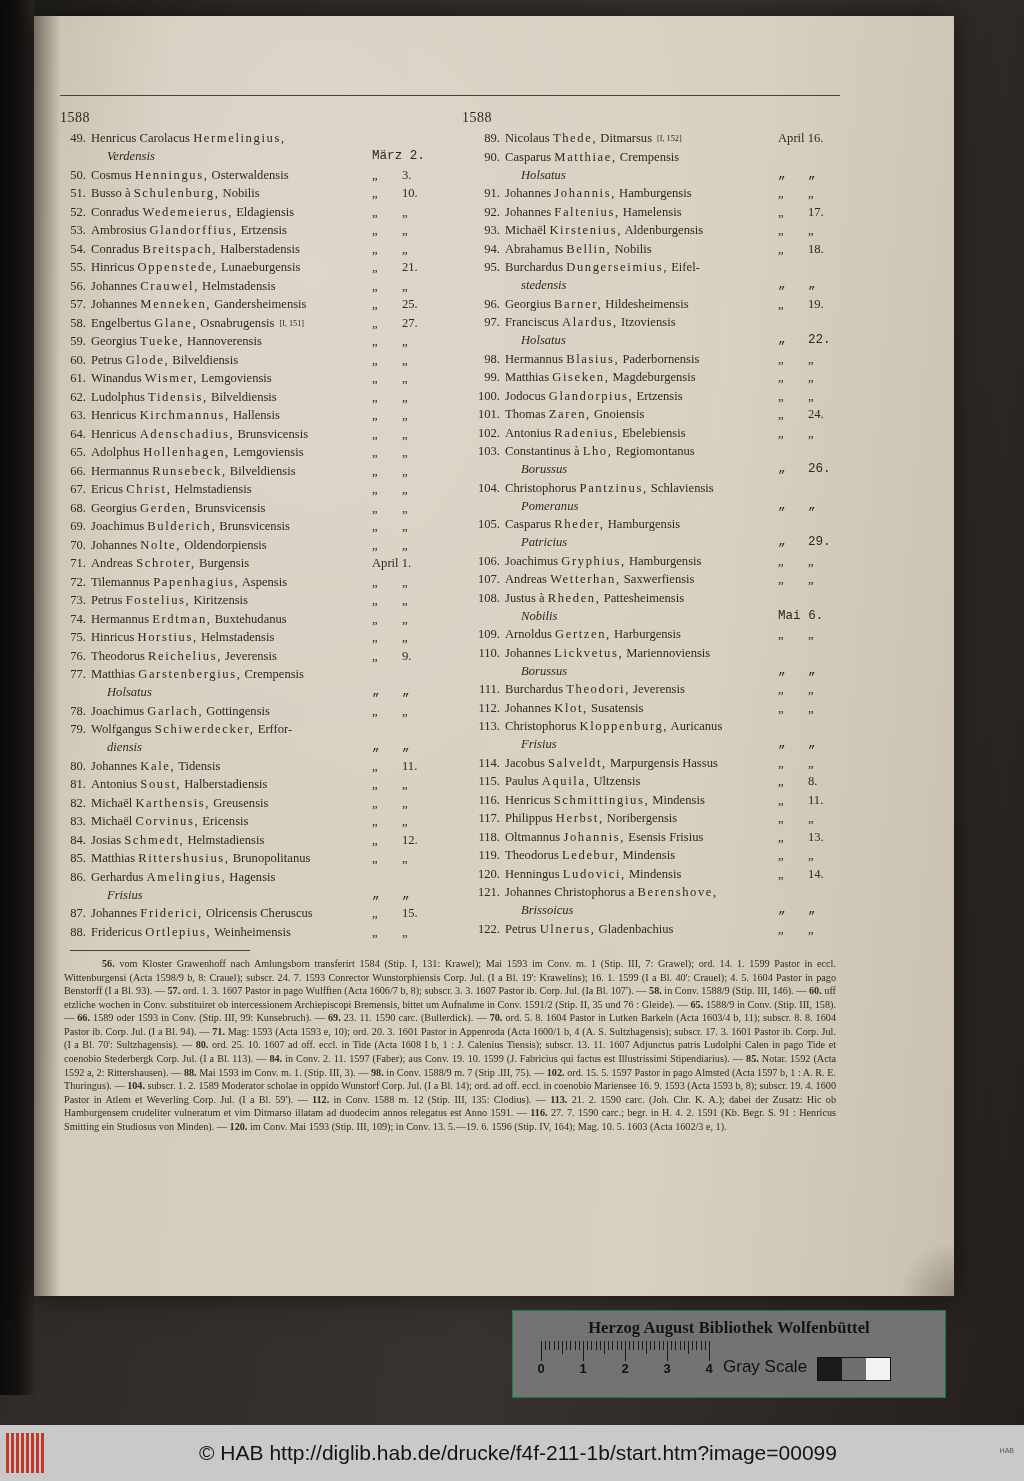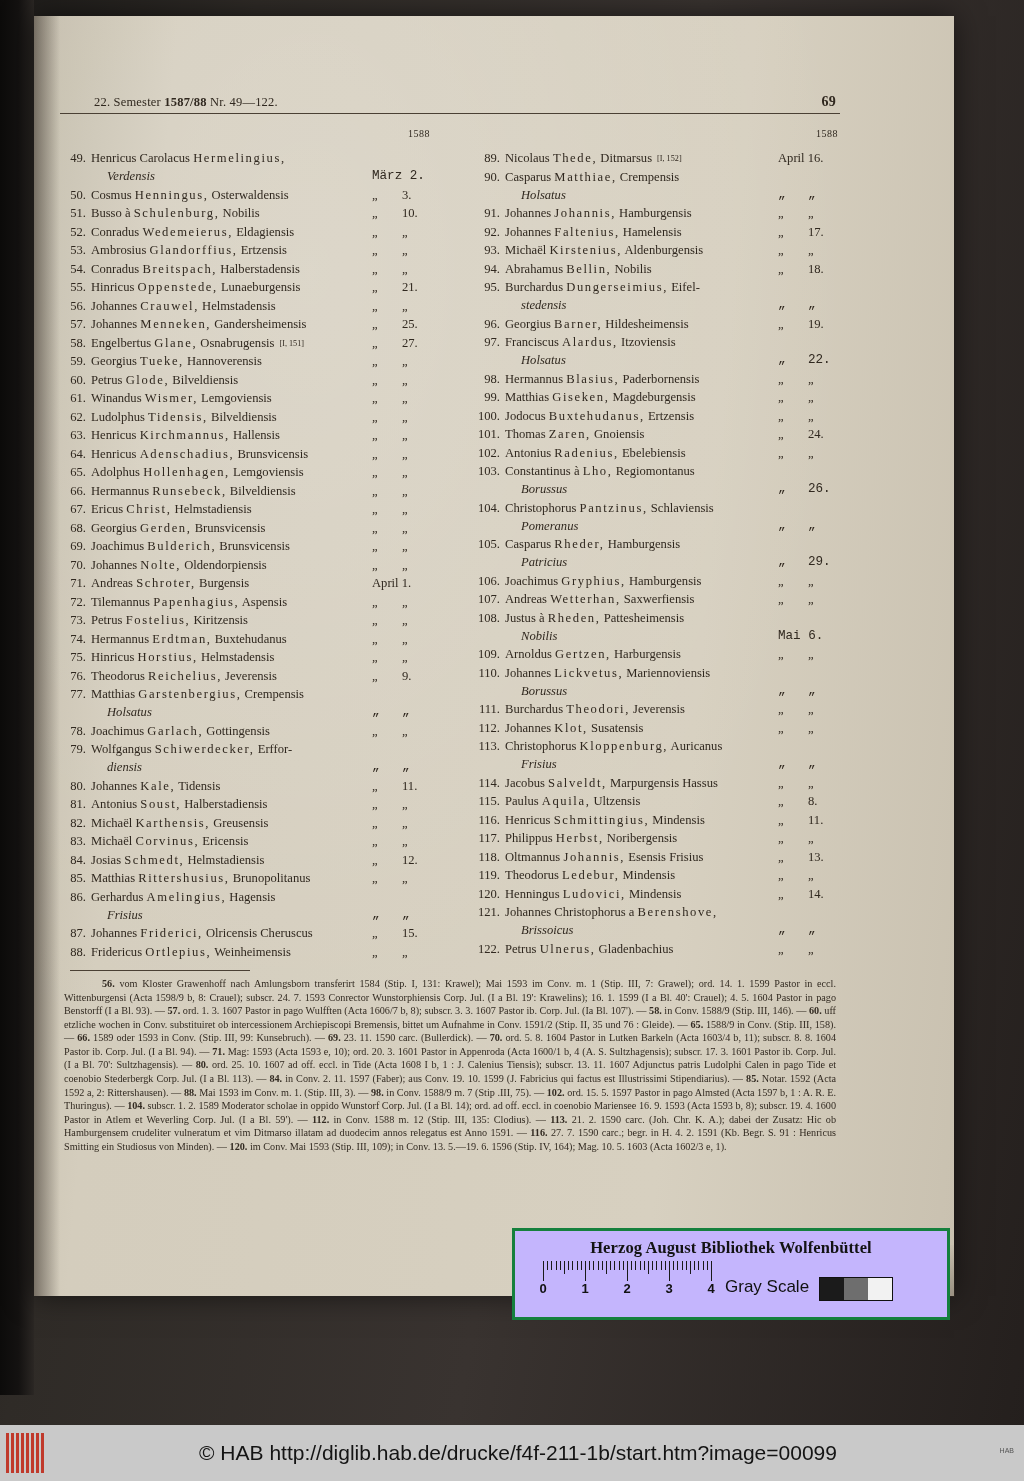--- a/index.html
+++ b/index.html
@@ -58,21 +58,21 @@
   .runhead .pageno{font-weight:bold;font-size:14px;}
   .rule{
     border:0;border-top:1.4px solid #4a4034;margin:1px 0 0 0;
     box-shadow:0 2px 0 -1px #6b6154;
   }
 
   
   .cols{display:flex;gap:24px;margin-top:14px;}
   .col{width:378px;}
   .yearline{
-    text-align:right;font-size:10px;padding-right:8px;margin-bottom:10px;
+    text-align:left;font-size:14px;padding-right:8px;margin-bottom:3px;
     letter-spacing:.5px;
   }
   .col.right .yearline{padding-right:2px;}
 
   .entry{
     display:flex;align-items:flex-start;
     font-size:12.6px;line-height:1.43;
     margin-bottom:.5px;
   }
   .num{width:26px;text-align:right;flex:none;padding-right:5px;white-space:nowrap;}
@@ -95,22 +95,22 @@
   }
   .notes{
     font-size:10.2px;line-height:1.33;text-align:justify;
     padding:0 4px 0 4px;color:#322a21;
   }
   .notes b{font-weight:bold;}
   .notes .ind{padding-left:38px;}
 
   
   #habcard{
-    position:absolute;left:512px;top:1228px;width:432px;height:86px;
-    background:#c4b5fd;border:3px solid #15803d;
+    position:absolute;left:512px;top:1310px;width:432px;height:86px;
+    background:#737373;border:1px solid #15803d;
   }
   #habtitle{
     text-align:center;font-family:"Liberation Serif",serif;font-weight:bold;
     font-size:16.5px;color:#131313;padding-top:7px;letter-spacing:.1px;
   }
   #habrow{display:flex;align-items:flex-start;padding:3px 0 0 14px;gap:10px;}
   .ruler{width:186px;}
   .ticks{height:20px;position:relative;}
   .ticks i{position:absolute;top:0;width:1px;background:#1a1a1a;}
   .rulnums{
@@ -145,28 +145,20 @@
 <body>
 
 <div id="backdrop"></div>
 
 <div id="page">
   <div id="gutter"></div>
   <div id="corner"></div>
 
   <div id="content">
 
-    <div class="runhead">
-      <div class="rh-title">
-        <span class="sem">22. Semester</span>
-        <span>1587/88</span>
-        <span class="sem">Nr. 49—122.</span>
-      </div>
-      <div class="pageno">69</div>
-    </div>
     <hr class="rule">
 
     <div class="cols">
 
       <div class="col left">
         <div class="yearline">1588</div>
         <div id="left-entries">
             <div class="entry tall">
               <div class="num">49.</div>
               <div class="body"><span>Henricus Carolacus </span><span class="sp">Hermelingius,</span><span></span><span class="cont">Verdensis</span></div>
@@ -423,21 +415,21 @@
               <div class="body"><span>Hermannus </span><span class="sp">Blasius,</span><span> Paderbornensis</span></div>
               <div class="date"><span class="d1">„</span>„</div>
             </div>
             <div class="entry">
               <div class="num">99.</div>
               <div class="body"><span>Matthias </span><span class="sp">Giseken,</span><span> Magdeburgensis</span></div>
               <div class="date"><span class="d1">„</span>„</div>
             </div>
             <div class="entry">
               <div class="num">100.</div>
-              <div class="body"><span>Jodocus </span><span class="sp">Buxtehudanus,</span><span> Ertzensis</span></div>
+              <div class="body"><span>Jodocus </span><span class="sp">Glandorpius,</span><span> Ertzensis</span></div>
               <div class="date"><span class="d1">„</span>„</div>
             </div>
             <div class="entry">
               <div class="num">101.</div>
               <div class="body"><span>Thomas </span><span class="sp">Zaren,</span><span> Gnoiensis</span></div>
               <div class="date"><span class="d1">„</span>24.</div>
             </div>
             <div class="entry">
               <div class="num">102.</div>
               <div class="body"><span>Antonius </span><span class="sp">Radenius,</span><span> Ebelebiensis</span></div>

